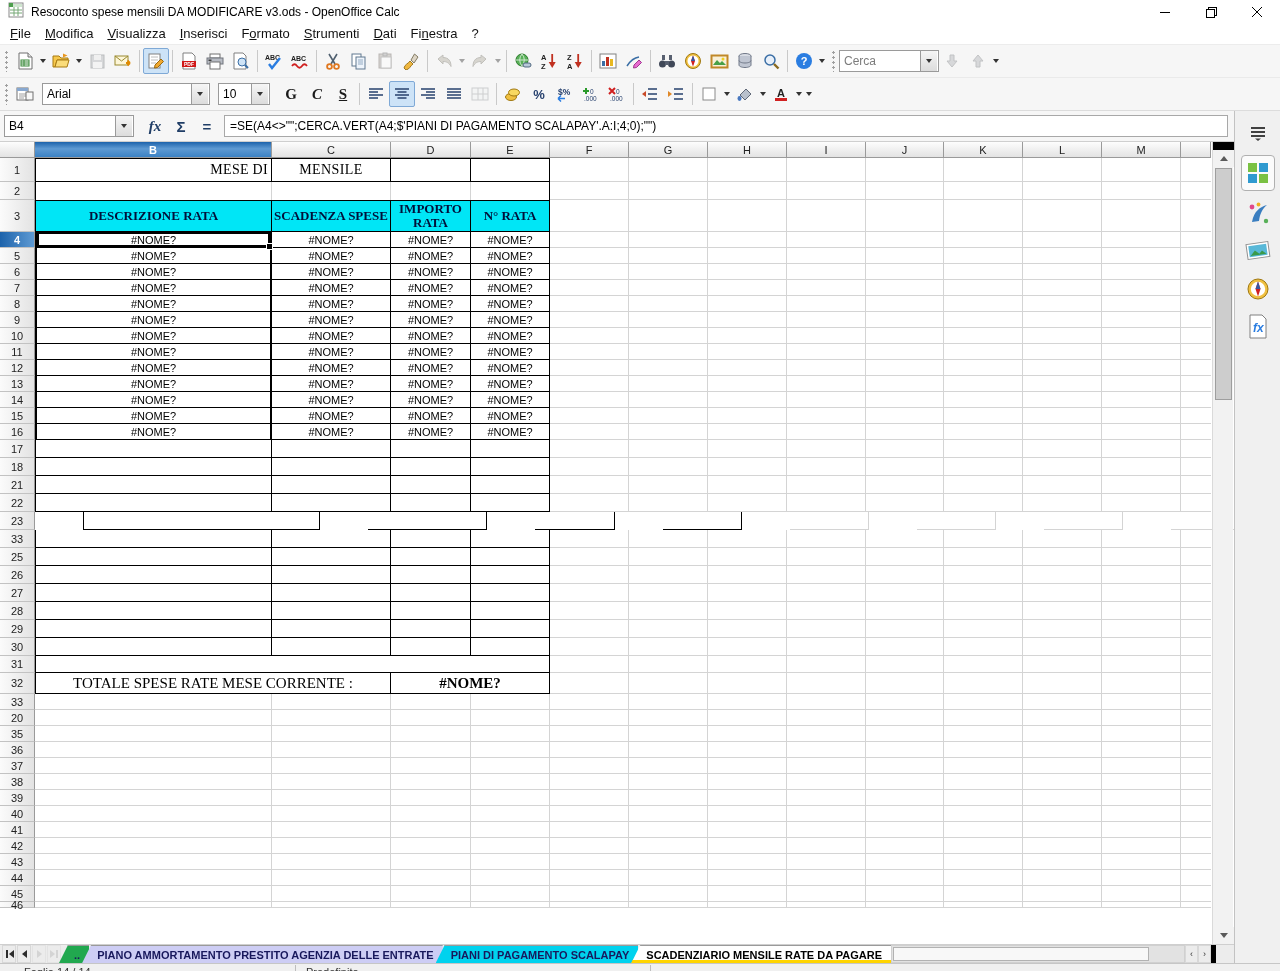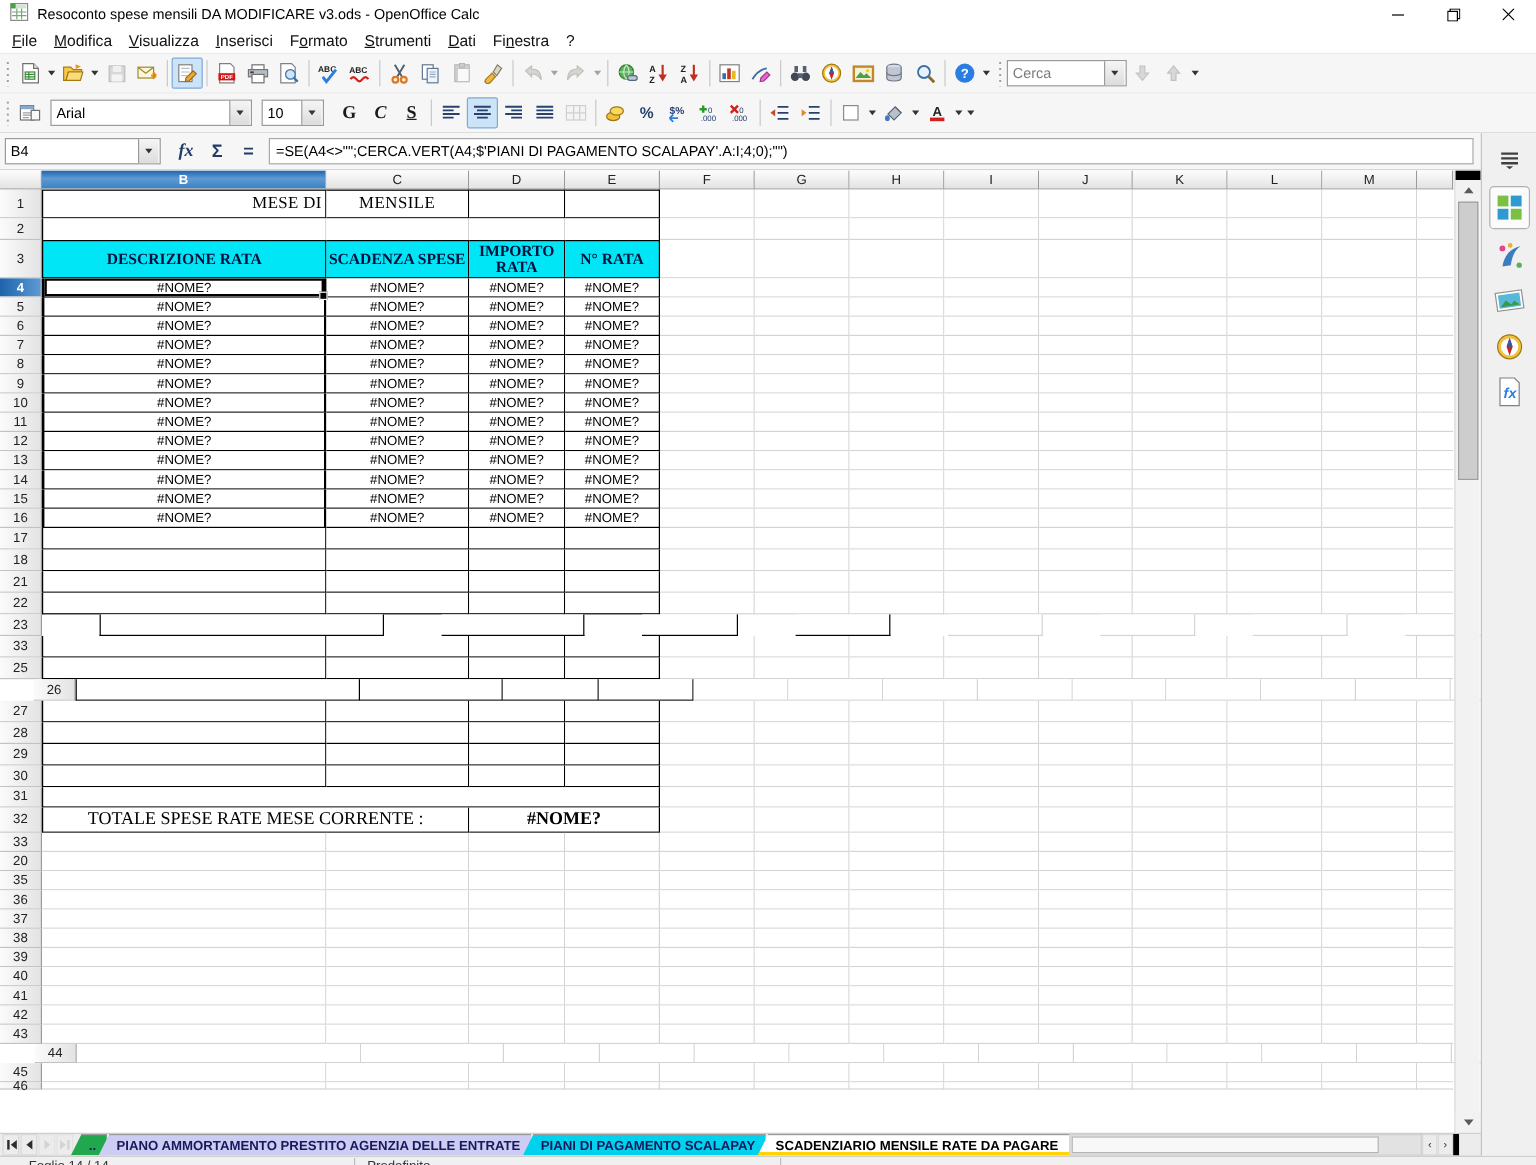--- a/index.html
+++ b/index.html
@@ -899,21 +899,21 @@
         <div class="cell" style="width: 79px;"></div>
         <div class="cell" style="width: 79px;"></div>
         <div class="cell" style="width: 79px;"></div>
         <div class="cell" style="width: 79px;"></div>
         <div class="cell" style="width: 78px;"></div>
         <div class="cell" style="width: 79px;"></div>
         <div class="cell" style="width: 79px;"></div>
         <div class="cell" style="width: 79px;"></div>
         <div class="cell partial" style="width: 30px;"></div>
       </div>
-      <div class="grow" style="height: 18px; margin-left: 28px;">
+      <div class="grow" style="height: 18px;">
         <div class="rowhdr">26</div>
         <div class="cell" style="width: 237px; border-bottom: 1px solid rgb(0, 0, 0); border-right: 1px solid rgb(0, 0, 0); border-left: 1px solid rgb(0, 0, 0);"></div>
         <div class="cell" style="width: 119px; border-bottom: 1px solid rgb(0, 0, 0); border-right: 1px solid rgb(0, 0, 0);"></div>
         <div class="cell" style="width: 80px; border-bottom: 1px solid rgb(0, 0, 0); border-right: 1px solid rgb(0, 0, 0);"></div>
         <div class="cell" style="width: 79px; border-bottom: 1px solid rgb(0, 0, 0); border-right: 1px solid rgb(0, 0, 0);"></div>
         <div class="cell" style="width: 79px;"></div>
         <div class="cell" style="width: 79px;"></div>
         <div class="cell" style="width: 79px;"></div>
         <div class="cell" style="width: 79px;"></div>
         <div class="cell" style="width: 78px;"></div>
@@ -1182,21 +1182,21 @@
         <div class="cell" style="width: 79px;"></div>
         <div class="cell" style="width: 79px;"></div>
         <div class="cell" style="width: 79px;"></div>
         <div class="cell" style="width: 79px;"></div>
         <div class="cell" style="width: 78px;"></div>
         <div class="cell" style="width: 79px;"></div>
         <div class="cell" style="width: 79px;"></div>
         <div class="cell" style="width: 79px;"></div>
         <div class="cell partial" style="width: 30px;"></div>
       </div>
-      <div class="grow" style="height: 16px; padding-left: 29px;">
+      <div class="grow" style="height: 16px;">
         <div class="rowhdr">44</div>
         <div class="cell" style="width: 237px;"></div>
         <div class="cell" style="width: 119px;"></div>
         <div class="cell" style="width: 80px;"></div>
         <div class="cell" style="width: 79px;"></div>
         <div class="cell" style="width: 79px;"></div>
         <div class="cell" style="width: 79px;"></div>
         <div class="cell" style="width: 79px;"></div>
         <div class="cell" style="width: 79px;"></div>
         <div class="cell" style="width: 78px;"></div>

